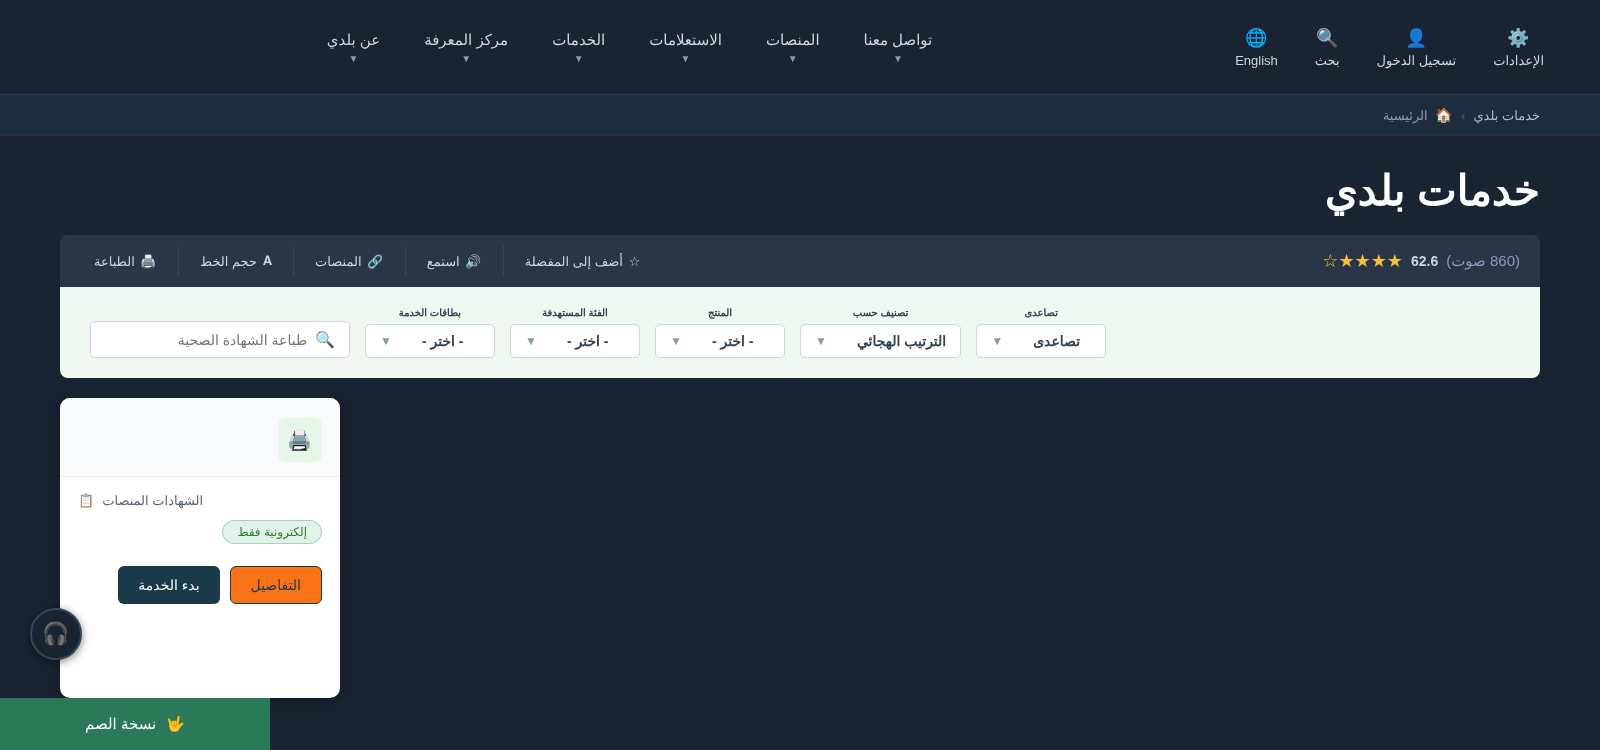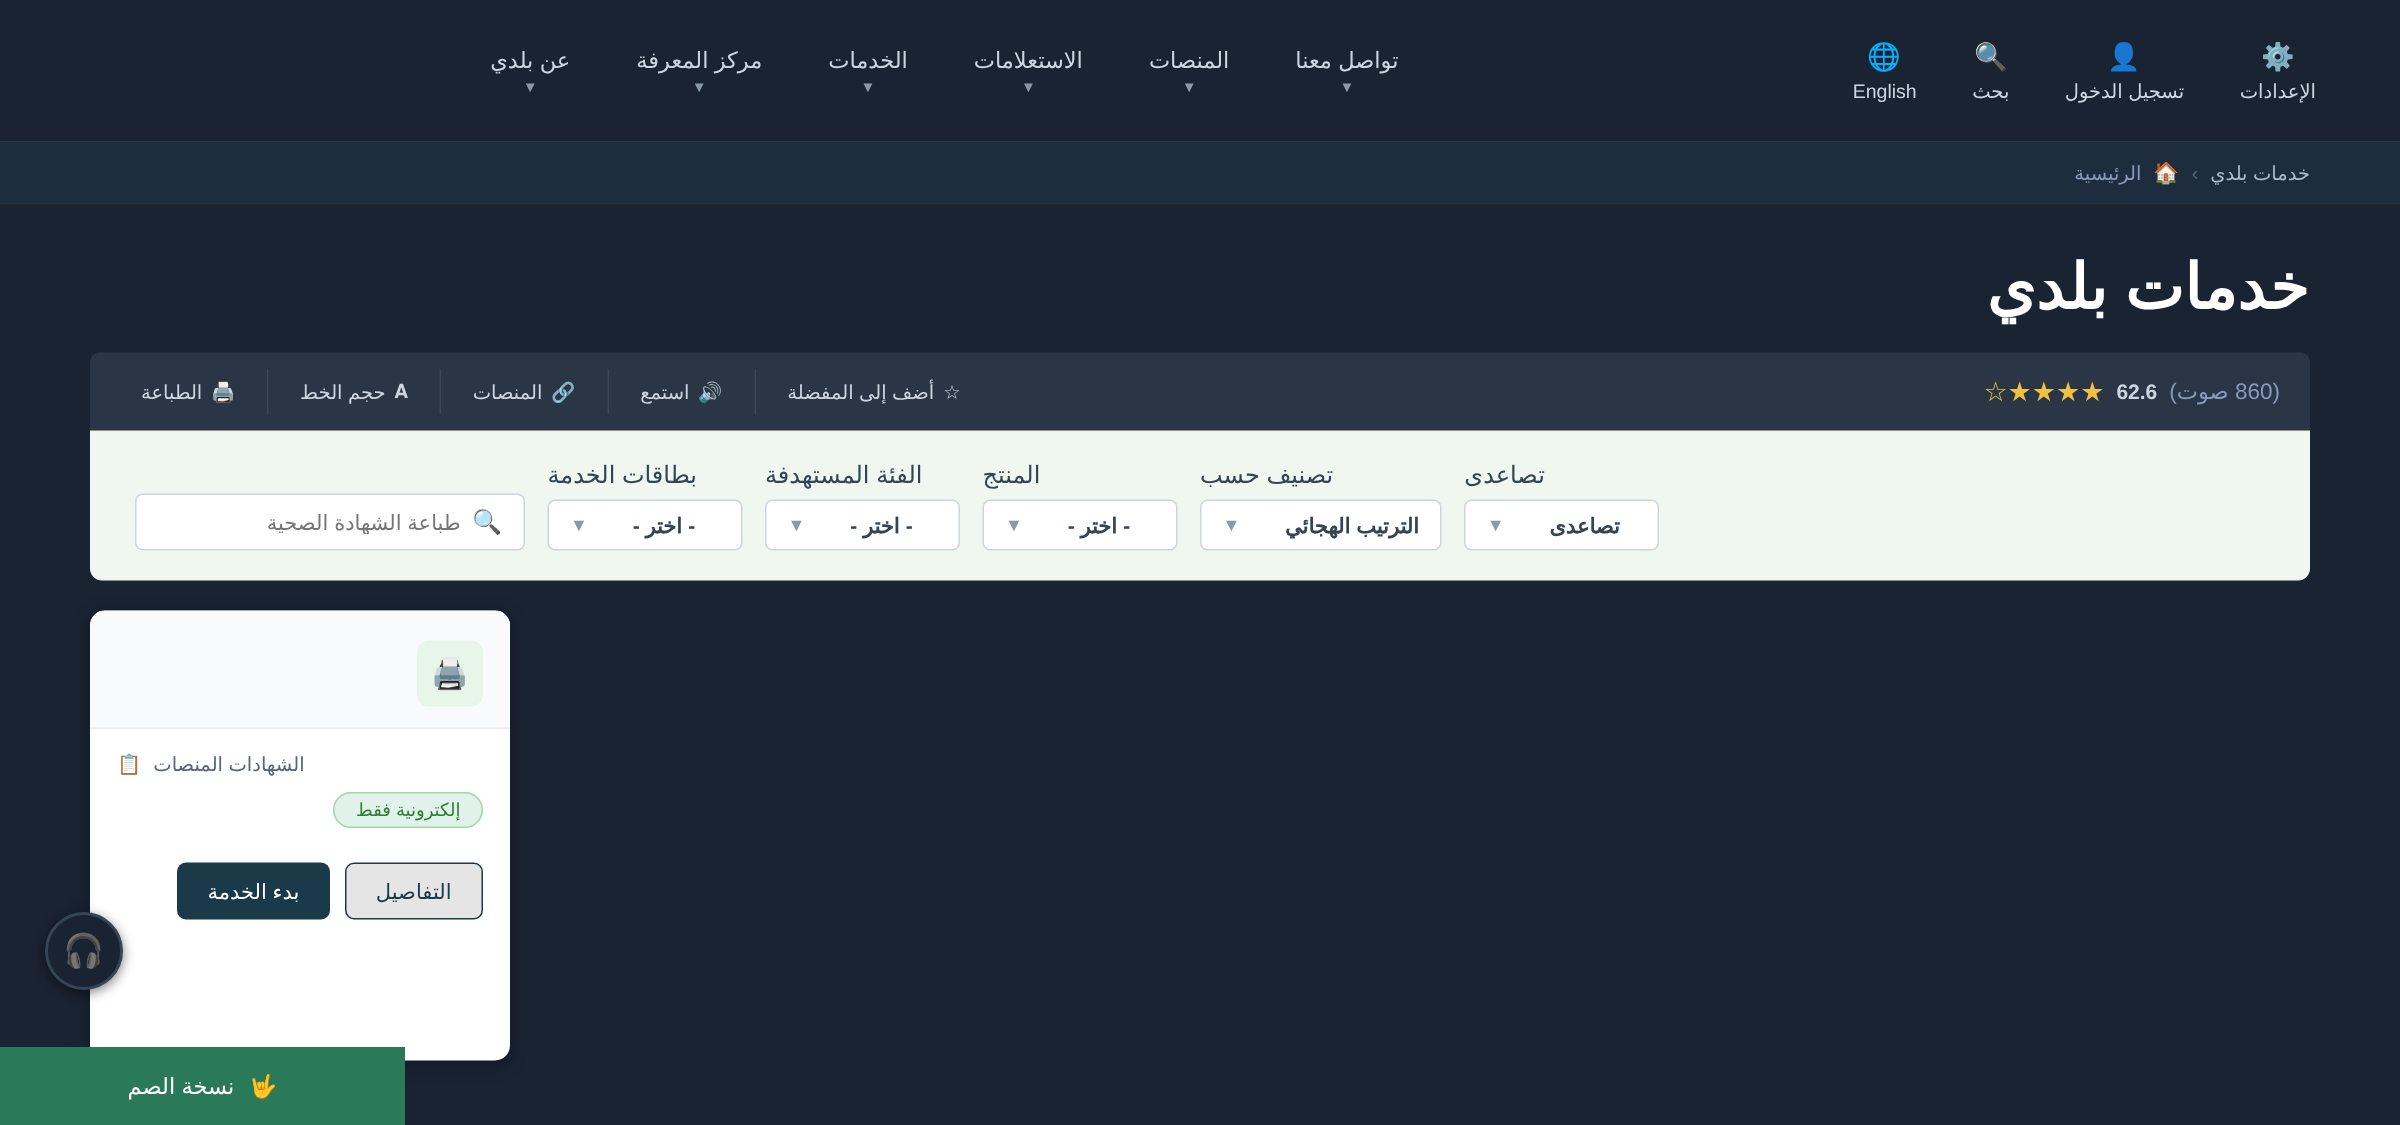--- a/index.html
+++ b/index.html
@@ -162,24 +162,24 @@
       gap: 15px;
       flex-direction: row;
       justify-content: flex-end;
     }
     .filter-group {
       display: flex;
       flex-direction: column;
       gap: 6px;
     }
     .filter-label {
-      font-size: 16px;
+      font-size: 10px;
       color: #334455;
-      text-align: left;
-      font-weight: 400;
+      text-align: center;
+      font-weight: 700;
     }
     .filter-select {
       display: flex;
       align-items: center;
       border: 1px solid #ccd5dd;
       border-radius: 5px;
       background: #fff;
       padding: 8px 14px;
       cursor: pointer;
       gap: 30px;
@@ -288,21 +288,21 @@
       background: #1a3a4a;
       color: #fff;
       border: none;
       border-radius: 6px;
       padding: 10px 20px;
       font-size: 14px;
       cursor: pointer;
       font-weight: 500;
     }
     .btn-secondary {
-      background: #e5e5e5;
+      background: #f97316;
       color: #1a3a4a;
       border: 1px solid #1a3a4a;
       border-radius: 6px;
       padding: 10px 20px;
       font-size: 14px;
       cursor: pointer;
       font-weight: 500;
     }
 
     

